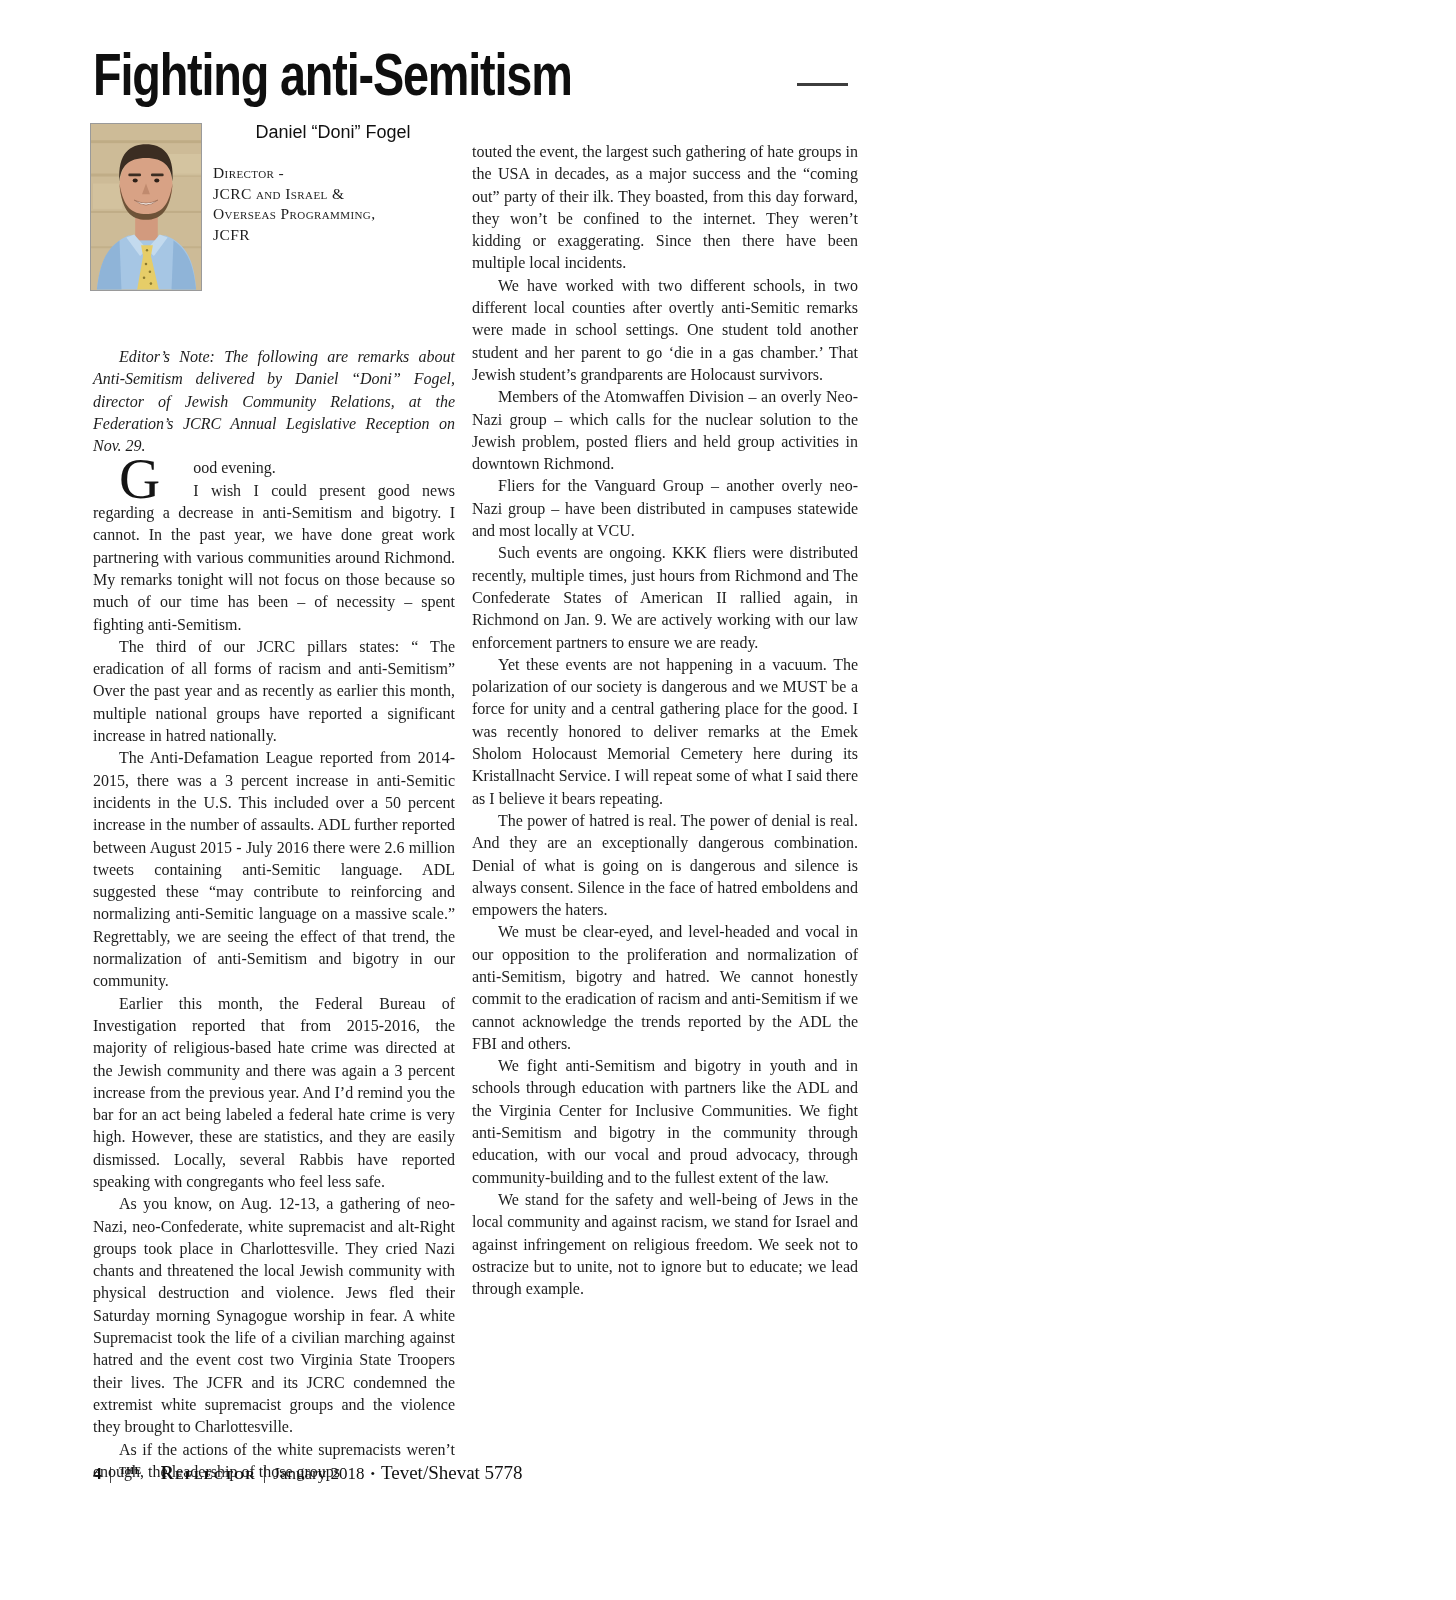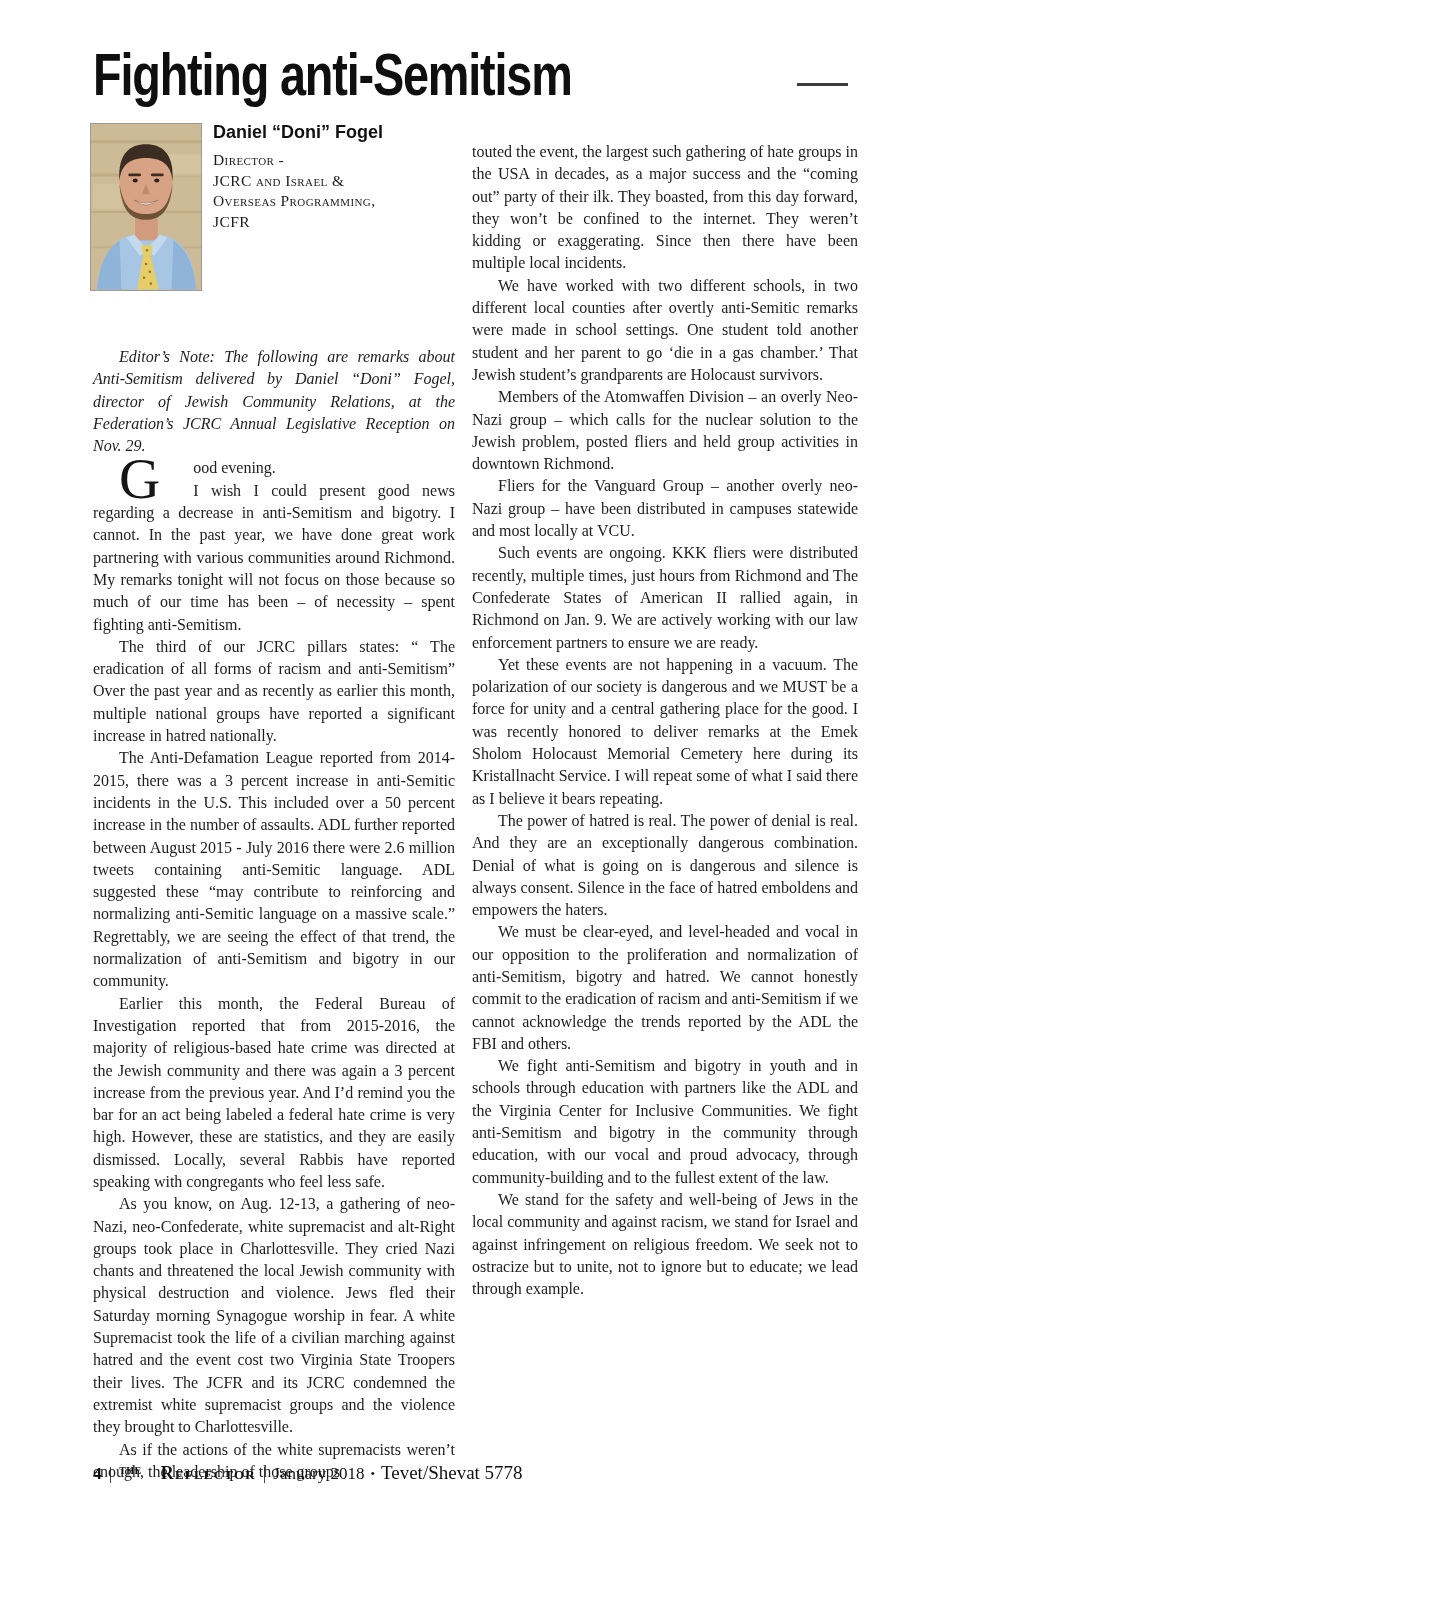--- a/index.html
+++ b/index.html
@@ -15,21 +15,21 @@
   }
   .top-rule { position:absolute; left:797px; top:83px; width:51px; height:3px; background:#3d3d3d; }
 
   .photo-frame {
     position:absolute; left:90px; top:123px; width:112px; height:168px;
     border:1px solid #9a9a9a; background:#cdbb97; overflow:hidden;
   }
   .photo-frame svg { display:block; width:100%; height:100%; }
 
   .byline { position:absolute; left:213px; top:122px; width:240px; }
-  .byline-name { font-family:"Liberation Sans", sans-serif; font-weight:700; font-size:18px; color:#101010; margin-bottom:7px; }
+  .byline-name { font-family:"Liberation Sans", sans-serif; font-weight:400; font-size:18px; color:#101010; margin-bottom:20px;text-align:center; }
   .byline-role { font-size:15.5px; font-variant:small-caps; letter-spacing:0.4px; line-height:20.5px; color:#1c1c1c; }
 
   .col { position:absolute; text-align:justify; font-size:16px; line-height:22.3px; color:#1d1d1d; }
   .col-left  { left:93px;  top:298px; width:362px; }
   .col-right { left:472px; top:141px; width:386px; }
 
   .col p.body { text-indent:26px; }
   .col p.no-indent { text-indent:0; }
   .editors-note { font-style:italic; text-indent:26px;margin-top:48px; }
 

